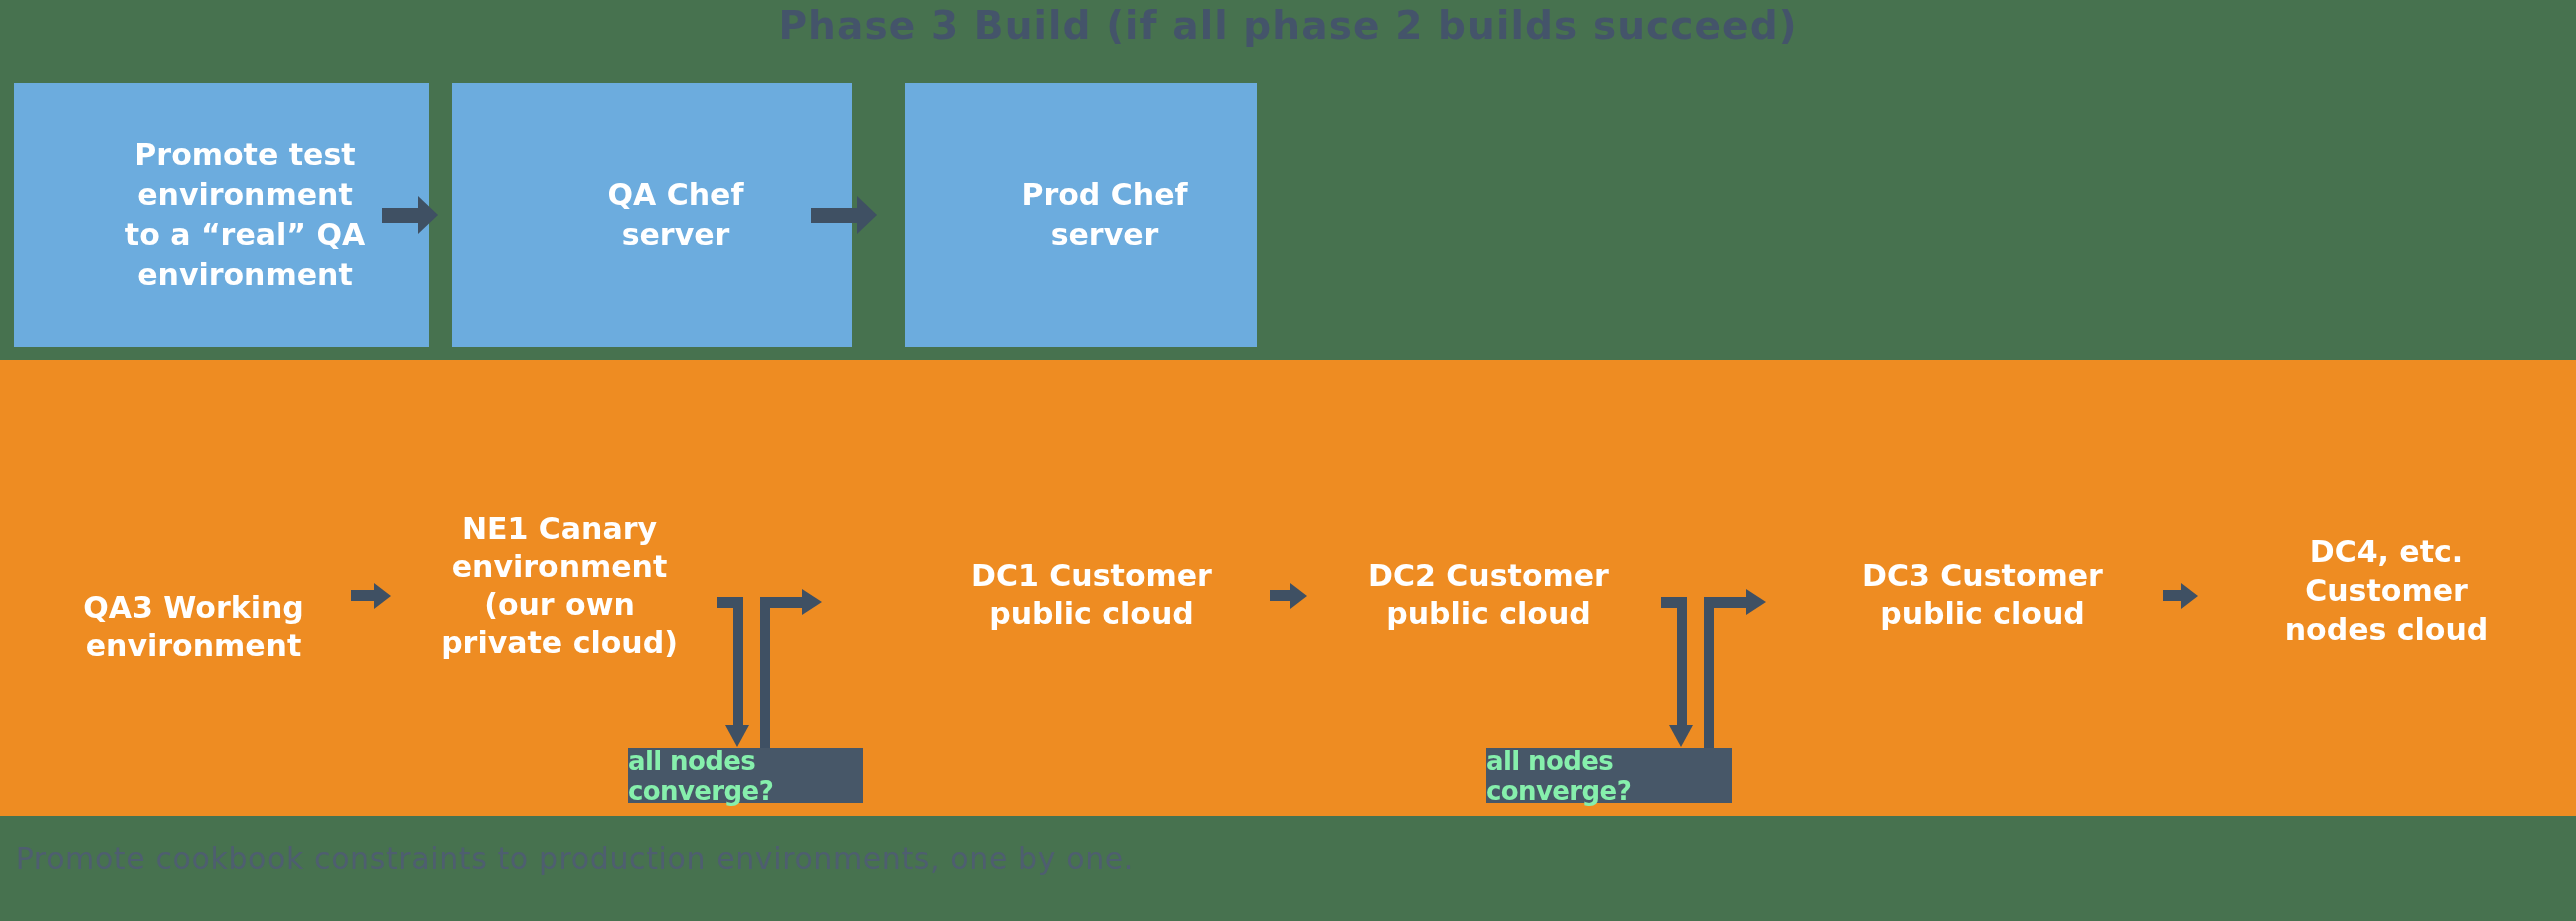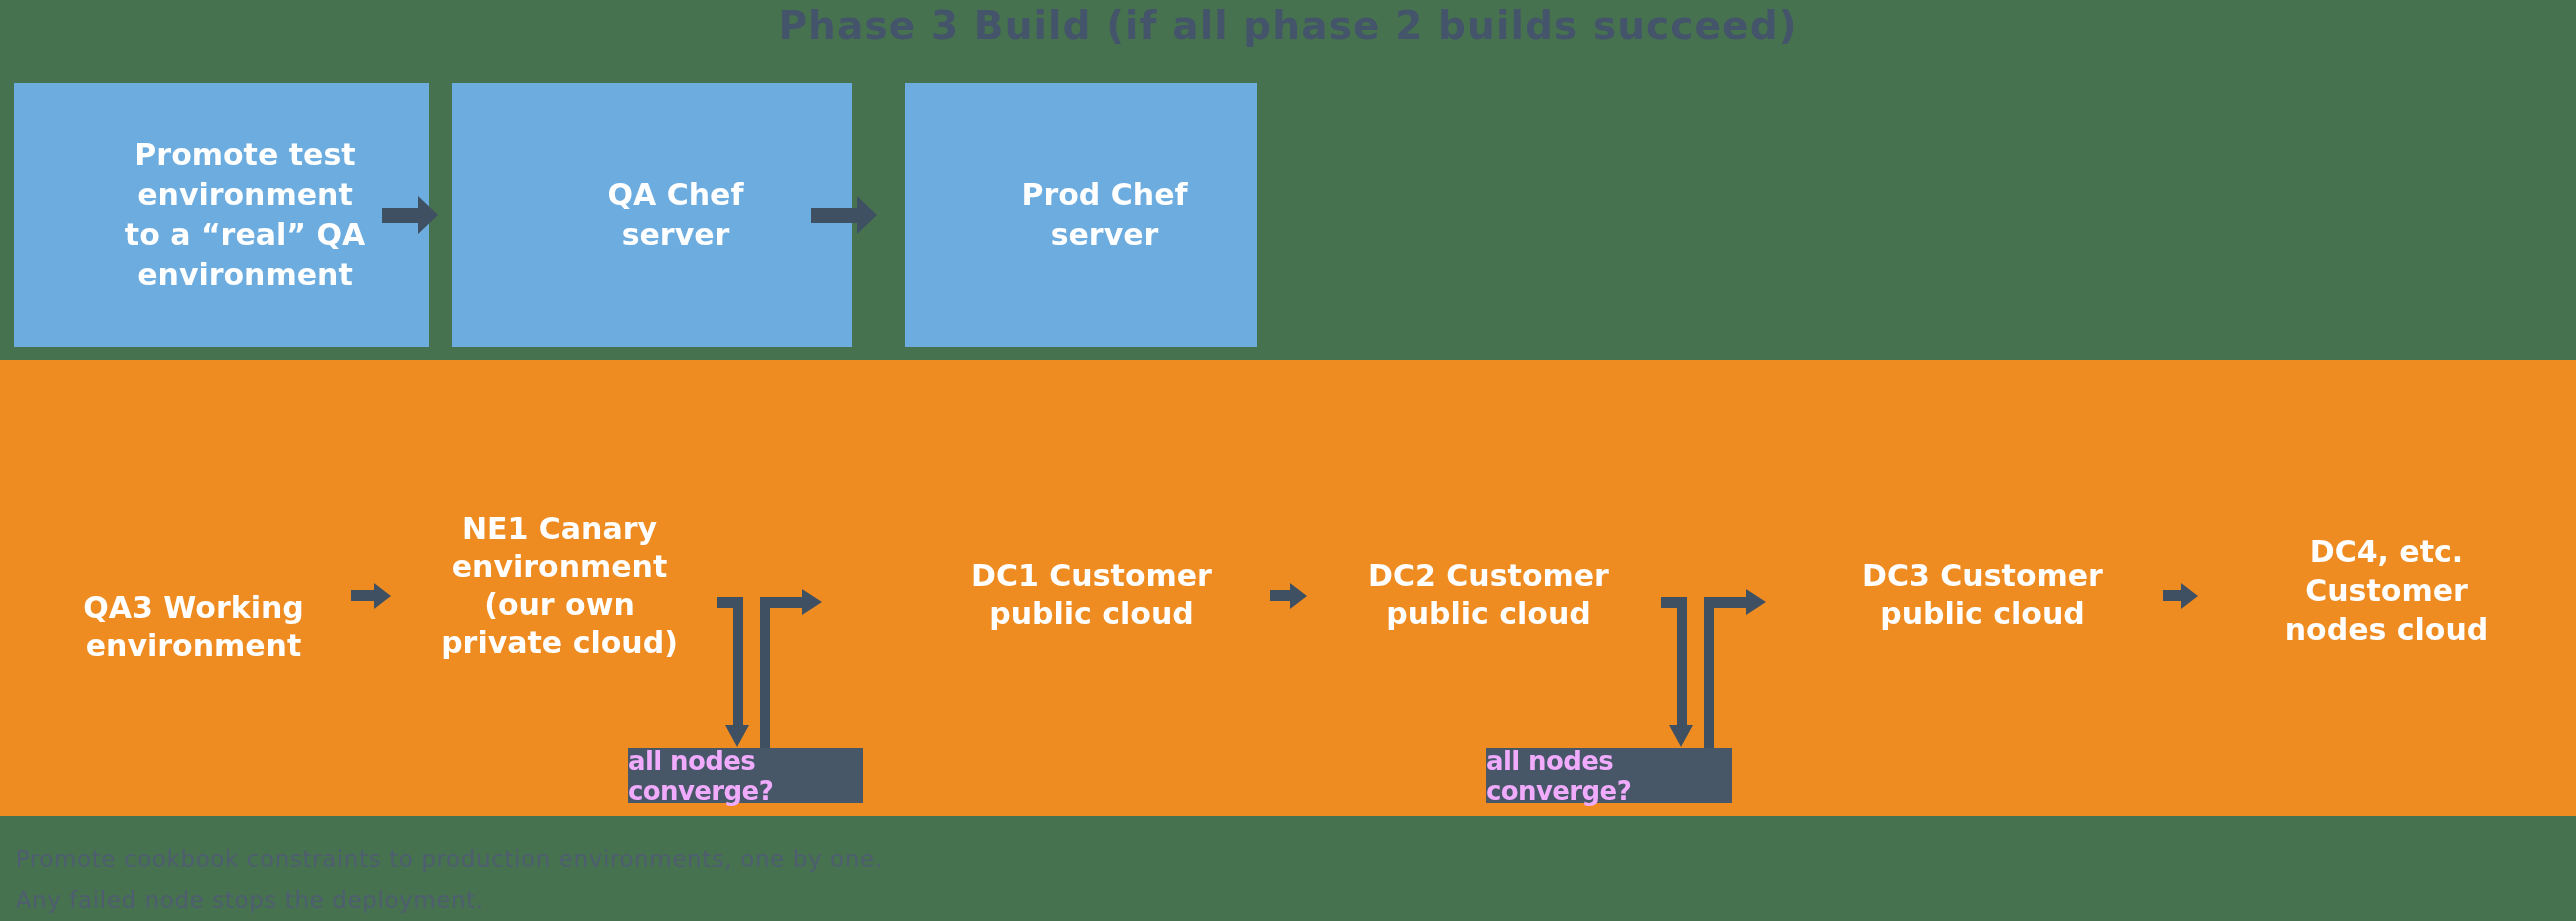--- a/index.html
+++ b/index.html
@@ -42,23 +42,23 @@
                    border-left:12.3px solid transparent;border-right:12.3px solid transparent;
                    border-top:22.4px solid #3F5063;}
   .conv .pipe-up{position:absolute;left:43px;top:0;width:10px;height:152px;background:#3F5063;}
   .conv .bar-top{position:absolute;left:43px;top:0;width:43px;height:11.2px;background:#3F5063;}
   .conv .head-right{position:absolute;left:85px;top:-7.8px;width:0;height:0;
                     border-top:13.4px solid transparent;border-bottom:13.4px solid transparent;
                     border-left:20px solid #3F5063;}
 
   .convbox{position:absolute;top:748px;height:55px;background:#475768;
            display:flex;align-items:center;justify-content:center;
-           color:#f0abfc;font-weight:bold;font-size:26px;letter-spacing:-0.6px;}
+           color:#86efac;font-weight:bold;font-size:26px;letter-spacing:-0.6px;}
 
-  .footer-line{position:absolute;left:15.7px;font-size:23px;line-height:34px;
+  .footer-line{position:absolute;left:15.7px;font-size:30px;line-height:34px;
                color:#4E5E70;font-weight:normal;letter-spacing:0.6px;}
 </style>
 </head>
 <body>
 
 <div id="canvas">
 
   <div class="title">Phase 3 Build (if all phase 2 builds succeed)</div>
 
   <div class="bluebox" style="left:14px;width:368px;">
@@ -147,16 +147,15 @@
 
   <div class="convbox" style="left:628px;width:235px;">
     <span>all nodes converge?</span>
   </div>
 
   <div class="convbox" style="left:1486px;width:246px;">
     <span>all nodes converge?</span>
   </div>
 
   <div class="footer-line" style="top:842px;">Promote cookbook constraints to production environments, one by one.</div>
-  <div class="footer-line" style="top:883px;">Any failed node stops the deployment.</div>
 
 </div>
 
 
 </body></html>

